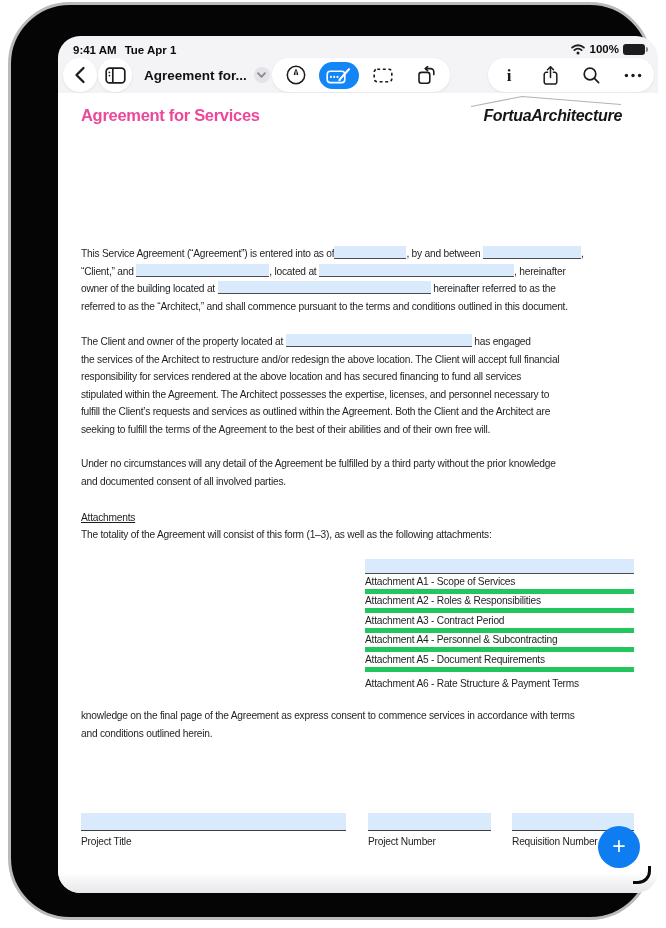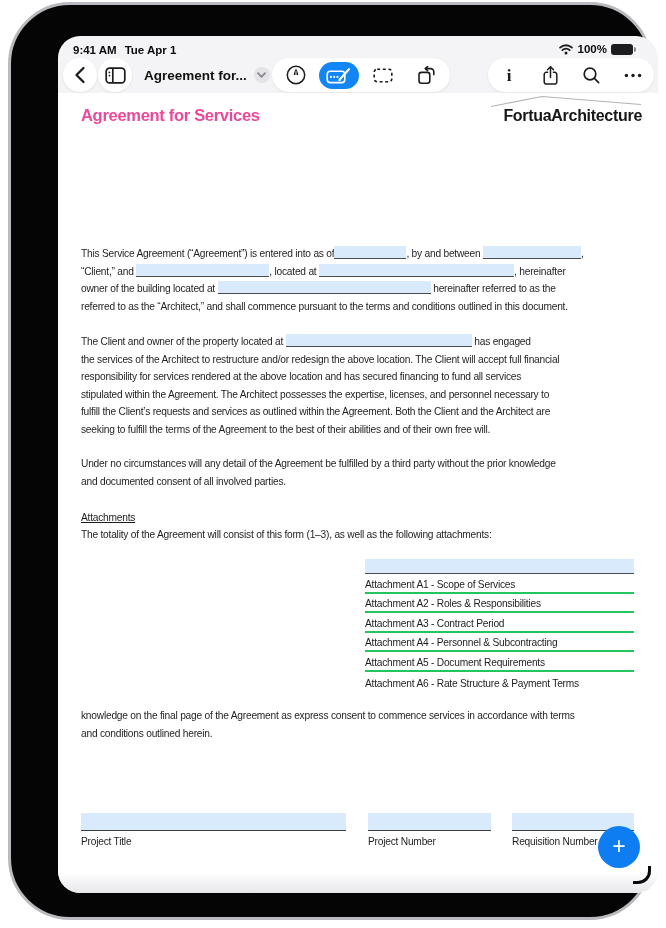--- a/index.html
+++ b/index.html
@@ -8,21 +8,21 @@
   
   .device{position:absolute;left:8px;top:2px;width:644px;height:918px;
           border-radius:62px;background:#050505;border:3px solid #b9b9be;box-sizing:border-box;}
   .screen{position:absolute;left:26px;top:31px;width:600px;height:857px;border-radius:22px;
           background:#f4f4f6;overflow:hidden;margin-left:21px;}
   
   .statusbar{position:absolute;left:0;top:0;width:100%;height:26px;font-size:11.5px;
              font-weight:700;color:#0b0b0c;}
   .sb-left{position:absolute;left:15px;top:8px;letter-spacing:0;}
   .sb-left .date{font-weight:600;margin-left:8px;}
-  .sb-right{position:absolute;right:25px;top:7px;display:flex;align-items:flex-end;gap:4px;}
+  .sb-right{position:absolute;right:13px;top:7px;display:flex;align-items:flex-end;gap:4px;}
   .batt{position:relative;width:22px;height:11px;background:#1c1c1e;border-radius:3px;}
   .batt:after{content:"";position:absolute;right:-3px;top:3.2px;width:2px;height:4.6px;
               background:rgba(0,0,0,.45);border-radius:0 2px 2px 0;}
   
   .circle-btn{position:absolute;top:22px;width:34px;height:34px;border-radius:50%;background:#fff;
               border:none;box-shadow:0 1px 3px rgba(0,0,0,.07);display:flex;align-items:center;
               justify-content:center;padding:0;cursor:pointer;}
   .btn-back{left:5px;} .btn-sidebar{left:40px;}
   .title-group{position:absolute;left:86px;top:22px;height:34px;display:flex;align-items:center;gap:7px;cursor:pointer;}
   .doc-title{font-size:13.5px;font-weight:700;color:#111;}
@@ -34,34 +34,34 @@
   .actions-pill{left:430px;width:166px;}
   .tool-btn{border:none;background:transparent;padding:0;width:40px;height:30px;display:flex;
             align-items:center;justify-content:center;cursor:pointer;color:#1c1c1e;}
   .tool-btn.active{background:#1286f7;border-radius:14px;width:40px;height:27px;color:#fff;}
   .info-i{font-family:"Liberation Serif",serif;font-size:17px;font-weight:700;line-height:1;}
   
   .page{position:absolute;left:0;top:57px;width:600px;height:781px;background:#fff;overflow:hidden;
         color:#1e1e1e;}
   .doc-h1{position:absolute;left:23px;top:13px;margin:0;font-size:16.5px;font-weight:700;
           letter-spacing:-.3px;color:#ec4899;}
-  .logo{position:absolute;right:16px;top:1px;text-align:right;}
+  .logo{position:absolute;right:36px;top:1px;text-align:right;font-style:italic;}
   .logo-text{font-size:16px;font-weight:700;letter-spacing:-.3px;color:#171717;line-height:1;}
   .para{position:absolute;left:23px;font-size:10.2px;letter-spacing:-.22px;line-height:17.5px;
         white-space:nowrap;color:#1f1f1f;}
   .p1{top:152px;} .p2{top:240px;} .p3{top:362px;} .p4{top:614px;}
   .doc-field{display:inline-block;height:12px;background:#d8eafc;border-bottom:1px solid #4c4c4c;
              vertical-align:-2px;}
   .att-heading{position:absolute;left:23px;top:419px;font-size:10.2px;letter-spacing:-.22px;
                text-decoration:underline;}
   .att-intro{position:absolute;left:23px;top:436px;font-size:10.2px;letter-spacing:-.22px;white-space:nowrap;}
   .att-block{position:absolute;left:307px;top:466px;width:269px;}
   .att-blank{height:14px;background:#d8eafc;border-bottom:1px solid #4c4c4c;}
   .att-row{height:19.5px;display:flex;align-items:flex-end;padding-bottom:2px;box-sizing:border-box;
-           border-bottom:2px solid #22c55e;font-size:10.2px;letter-spacing:-.22px;white-space:nowrap;}
+           border-bottom:5px solid #22c55e;font-size:10.2px;letter-spacing:-.22px;white-space:nowrap;}
   .att-row:last-child{border-bottom:none;}
   .sig-field{position:absolute;top:720px;}
   .sig-box{height:17px;background:#d8eafc;border-bottom:1.5px solid #3e3e3e;}
   .sig-label{margin-top:5px;font-size:10.2px;letter-spacing:-.22px;color:#1f1f1f;}
   .sig-0{left:23px;width:265px;} .sig-1{left:310px;width:123px;} .sig-2{left:454px;width:122px;}
   
   .bottom-strip{position:absolute;left:0;top:838px;width:600px;height:19px;
                 background:linear-gradient(#fdfdfd,#e7e7ea);}
   .fab{position:absolute;left:540px;top:790px;width:42px;height:42px;border-radius:50%;border:none;
        background:#0f7df2;color:#fff;font-size:23px;font-weight:400;line-height:1;cursor:pointer;

